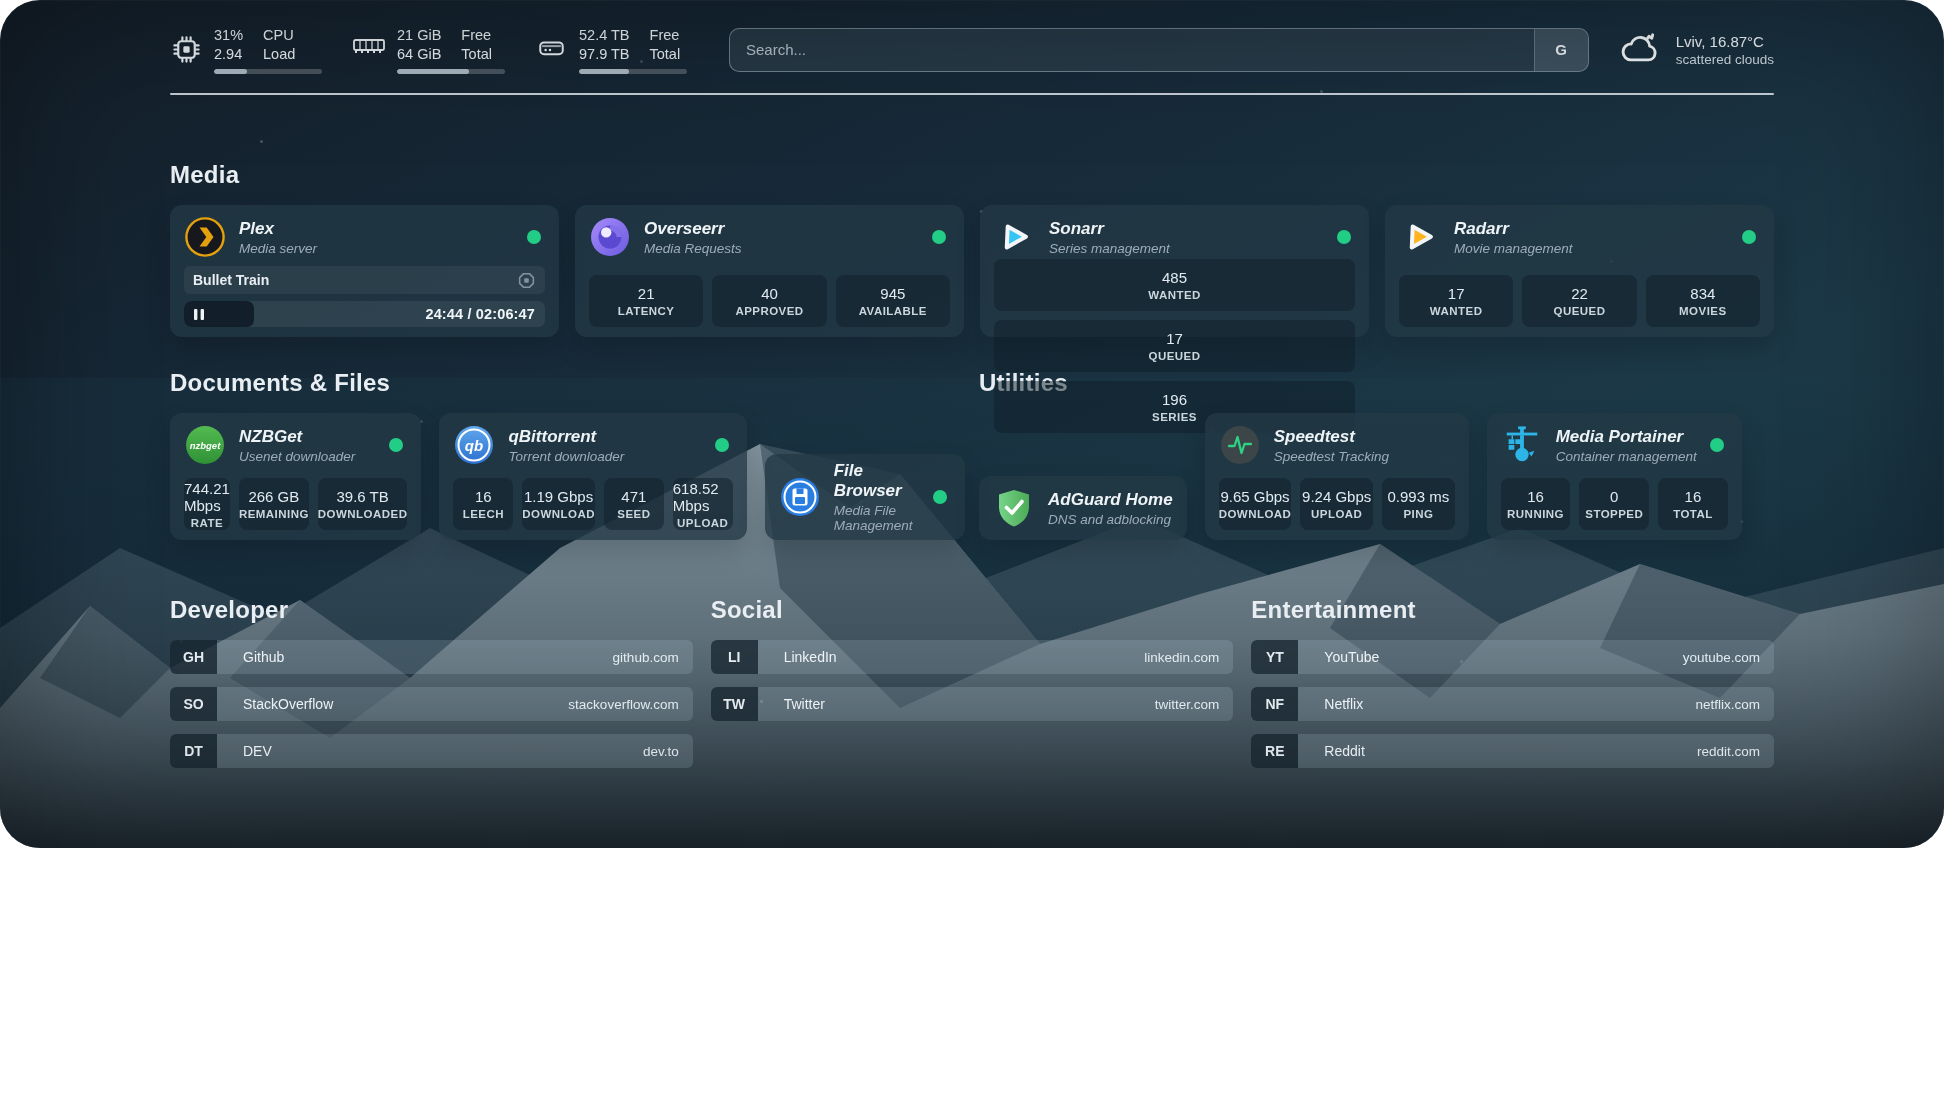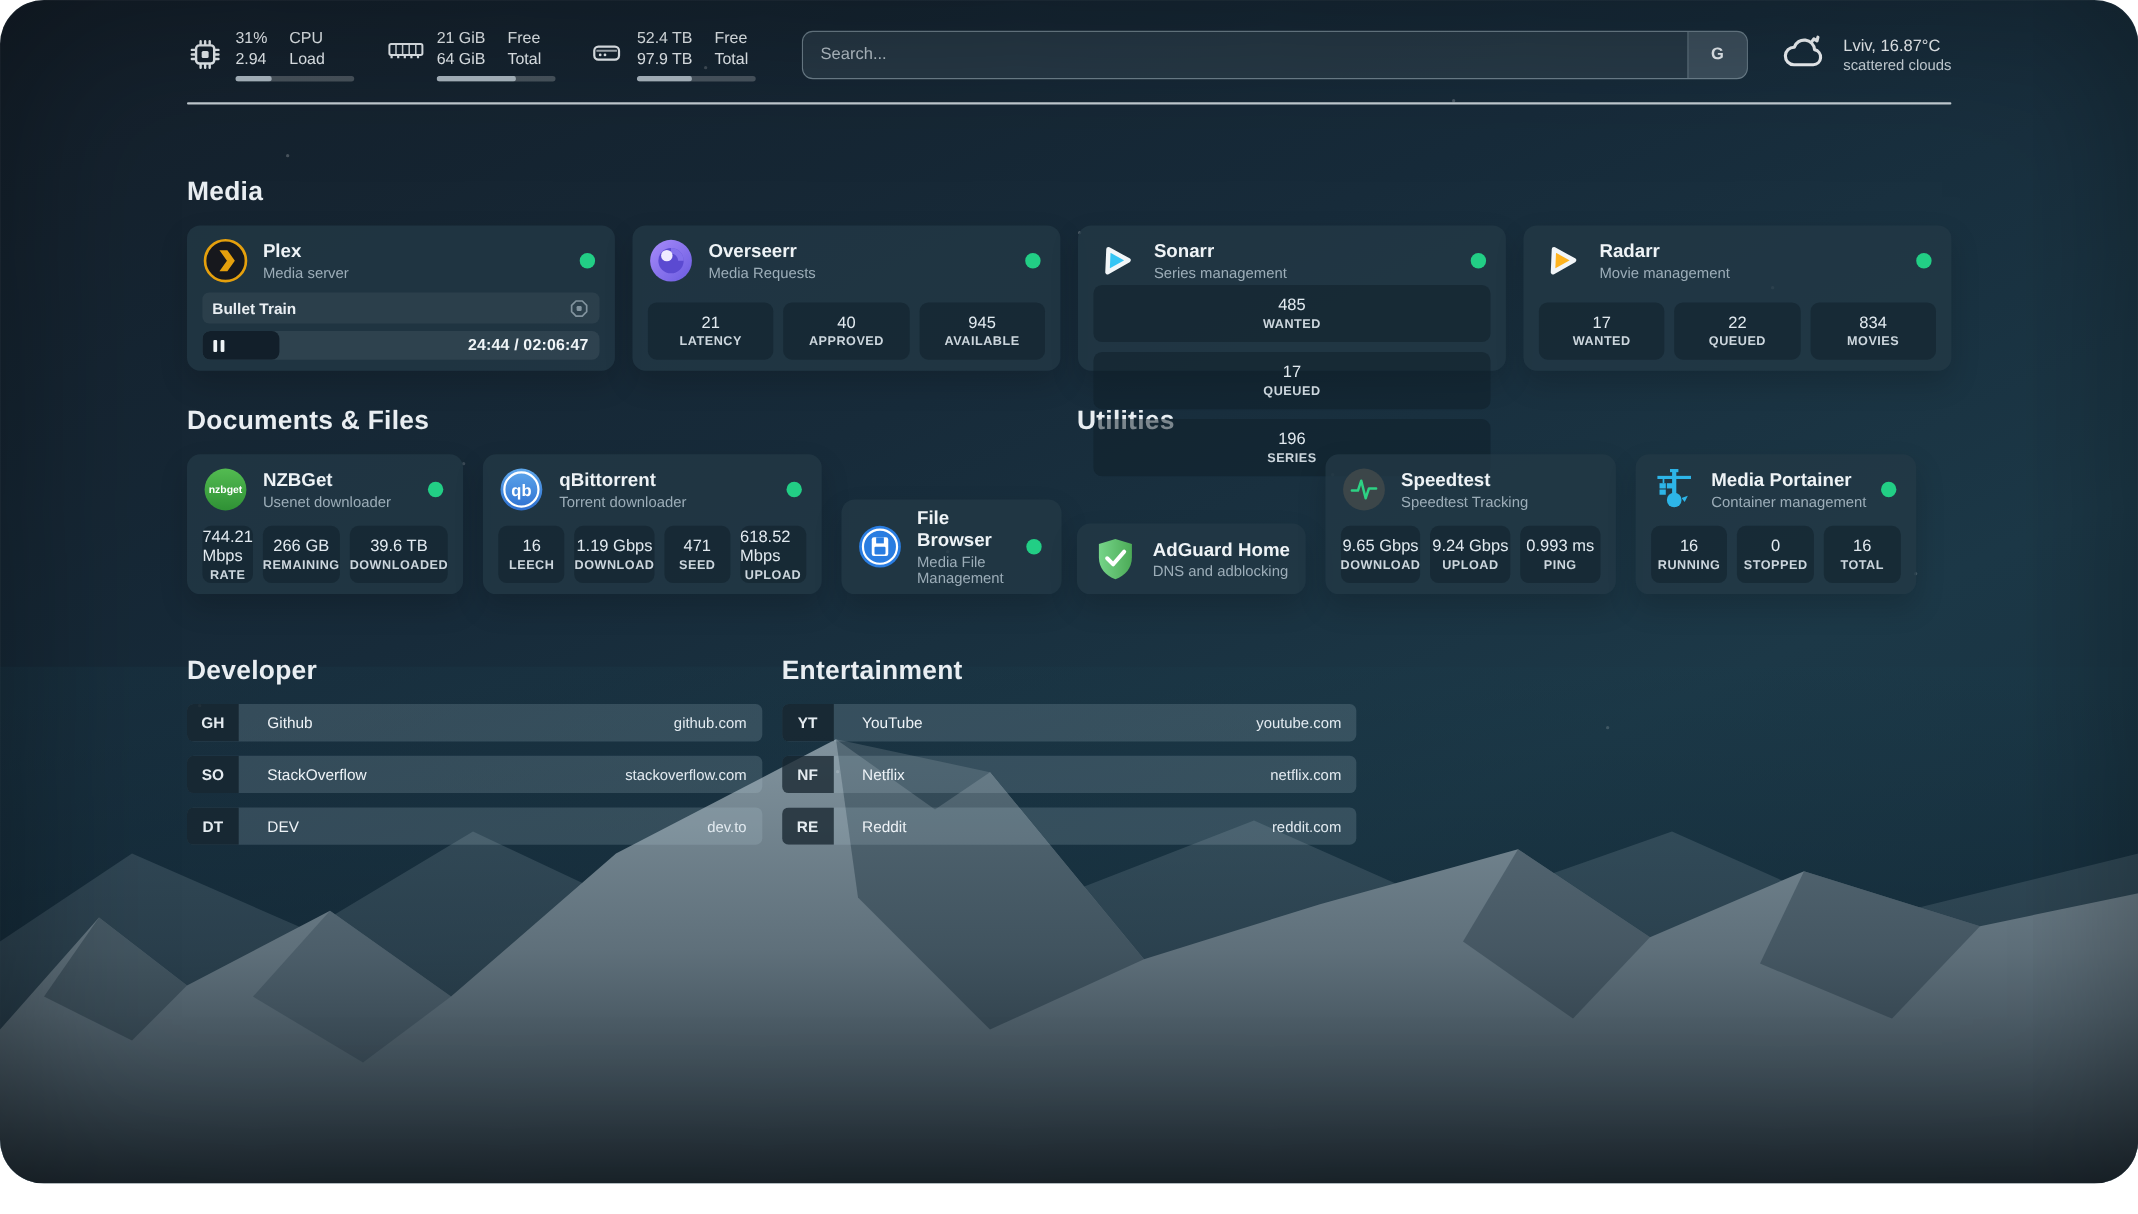--- a/index.html
+++ b/index.html
@@ -1,16 +1,16 @@
 <!DOCTYPE html>
 <html><head>
 <meta charset="utf-8">
 <style>
   html,body{margin:0;padding:0;background:#ffffff;font-family:"Liberation Sans",sans-serif;}
-  .stage{width:1944px;height:1076px;position:relative;}
+  .stage{width:1944px;height:848px;position:relative;}
   .screen{position:absolute;inset:0;border-radius:40px;overflow:hidden;
     background:linear-gradient(155deg,#141f2a 0%,#172b3a 38%,#1c3847 68%,#17303f 100%);
     box-shadow:inset 0 0 0 1px rgba(255,255,255,0.04);}
   .screen::after{content:'';position:absolute;inset:0;border-radius:40px;pointer-events:none;z-index:6;
     box-shadow:inset 0 0 150px rgba(0,0,0,0.38);}
   .mountains{position:absolute;left:0;bottom:0;width:100%;height:470px;z-index:1;}
   .specks{position:absolute;inset:0;z-index:2;pointer-events:none;}
   .specks i{position:absolute;width:3px;height:3px;border-radius:50%;background:rgba(255,255,255,.35);
     box-shadow:260px 140px 0 rgba(255,255,255,.22), 640px 60px 0 rgba(255,255,255,.18),
     980px 210px 0 rgba(255,255,255,.25), 1320px 90px 0 rgba(255,255,255,.2),
@@ -44,21 +44,21 @@
   .divider{margin-top:19px;height:2.5px;border-radius:2px;background:rgba(226,234,239,0.85);}
 
   
   .section-title{margin:0;font-size:24px;font-weight:700;color:#e9eef2;letter-spacing:.01em;}
   .media-section{margin-top:66px;}
   .grid4{display:grid;grid-template-columns:repeat(4,1fr);gap:16px;margin-top:16px;}
   .card{position:relative;background:rgba(35,57,69,0.78);border-radius:12px;padding:10px 14px;
     box-sizing:border-box;box-shadow:0 12px 26px rgba(0,0,0,0.16);}
   .grid4 .card{height:132px;display:flex;flex-direction:column;}
   .grid4 .stats{margin-top:auto;}
-  .card-head{display:flex;align-items:center;gap:13px;min-height:44px;}
+  .card-head{display:flex;align-items:center;gap:13px;min-height:44px;font-style:italic;}
   .svc-icon{width:42px;height:42px;flex:none;display:flex;align-items:center;justify-content:center;}
   .svc-name{font-size:17px;font-weight:600;color:#eef3f6;}
   .svc-desc{font-size:13.5px;color:#9cadb8;margin-top:2px;}
   .status-dot{margin-left:auto;margin-right:4px;width:14px;height:14px;border-radius:50%;flex:none;}
   .stats{display:grid;gap:9px;margin-top:11px;}
   .stat{background:rgba(14,29,39,0.5);border-radius:8px;height:52px;display:flex;flex-direction:column;
     align-items:center;justify-content:center;}
   .stat-value{font-size:15px;color:#e2eaf0;}
   .stat-label{font-size:11.5px;font-weight:700;color:#ccd6dd;margin-top:3px;letter-spacing:.04em;}
   .player{margin-top:auto;}
@@ -551,20 +551,35 @@
                 <span class="bm-url">stackoverflow.com</span>
               </div>
               <div class="bm-row">
                 <span class="bm-abbr">DT</span>
                 <span class="bm-label">DEV</span>
                 <span class="bm-url">dev.to</span>
               </div>
             </div>
           </section>
           <section>
+            <h2 class="section-title">Social</h2>
+            <div class="bm-rows">
+              <div class="bm-row">
+                <span class="bm-abbr">LI</span>
+                <span class="bm-label">LinkedIn</span>
+                <span class="bm-url">linkedin.com</span>
+              </div>
+              <div class="bm-row">
+                <span class="bm-abbr">TW</span>
+                <span class="bm-label">Twitter</span>
+                <span class="bm-url">twitter.com</span>
+              </div>
+            </div>
+          </section>
+          <section>
             <h2 class="section-title">Entertainment</h2>
             <div class="bm-rows">
               <div class="bm-row">
                 <span class="bm-abbr">YT</span>
                 <span class="bm-label">YouTube</span>
                 <span class="bm-url">youtube.com</span>
               </div>
               <div class="bm-row">
                 <span class="bm-abbr">NF</span>
                 <span class="bm-label">Netflix</span>

